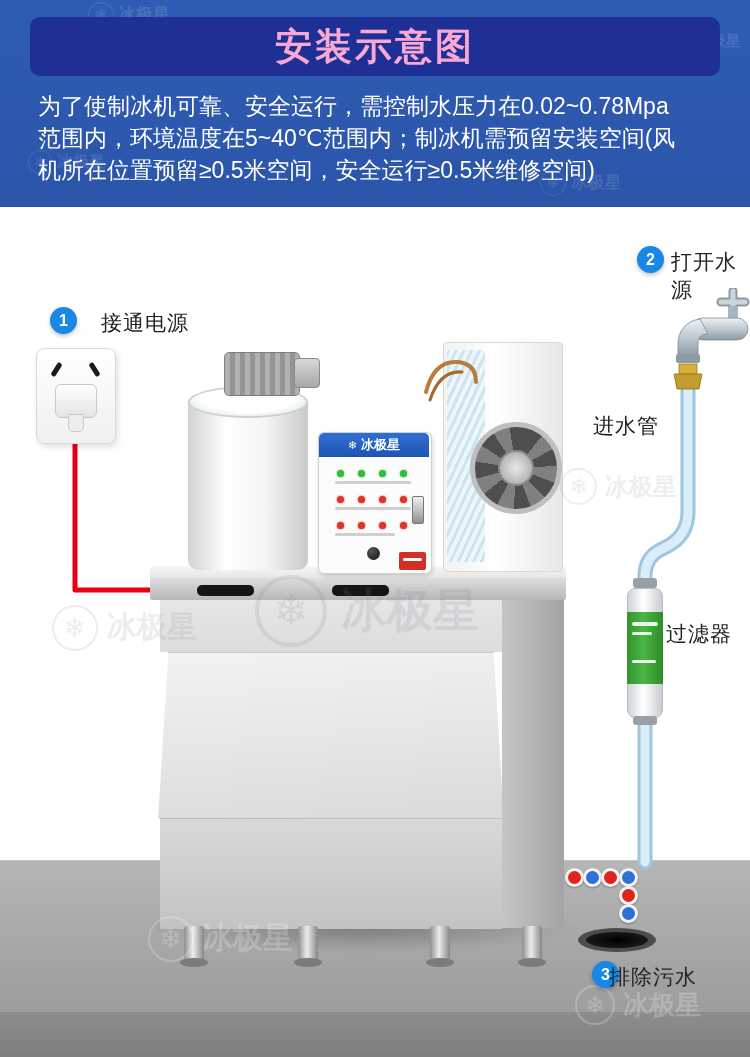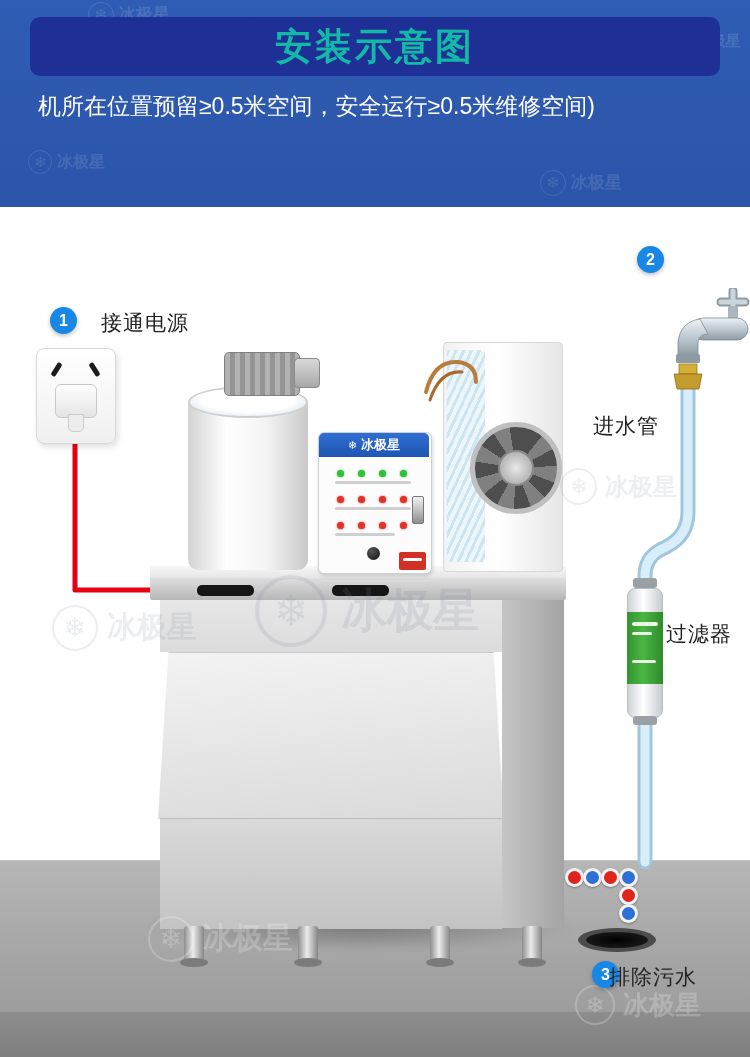--- a/index.html
+++ b/index.html
@@ -4,21 +4,21 @@
 <style>
   html,body{margin:0;padding:0;background:#ffffff;}
   .canvas{position:relative;width:750px;height:1057px;overflow:hidden;background:#ffffff;
           font-family:"Liberation Sans","DejaVu Sans",sans-serif;}
   .abs{position:absolute;}
 
   
   .hero{left:0;top:0;width:750px;height:207px;background:linear-gradient(#2f5cb4,#2b55a9);}
   .title-band{left:30px;top:17px;width:690px;height:59px;background:#1e2f96;border-radius:10px;
               display:flex;align-items:center;justify-content:center;}
-  .title-text{color:#14b8a6;font-size:37px;font-weight:bold;letter-spacing:3px;}
+  .title-text{color:#f9a8d4;font-size:37px;font-weight:bold;letter-spacing:3px;}
   .intro{left:38px;top:90px;width:690px;color:#ffffff;font-size:23px;line-height:32px;}
 
   
   .floor{left:0;top:860px;width:750px;height:197px;
          background:linear-gradient(180deg,#b6b6b6 0%,#a3a3a3 55%,#979797 100%);border-top:1px solid #c6c6c6;}
   .floor-dark{left:0;top:1012px;width:750px;height:45px;background:linear-gradient(#8d8d8d,#7e7e7e);}
   .machine-shadow{left:140px;top:903px;width:440px;height:48px;border-radius:50%;
          background:radial-gradient(ellipse,rgba(0,0,0,.28) 0%,rgba(0,0,0,0) 70%);filter:blur(3px);}
 
   
@@ -90,20 +90,22 @@
       <span class="wm-ring">
           <span>❄</span>
         </span>
       <span>冰极星</span>
     </div>
 
     <div class="abs title-band">
       <span class="title-text">安装示意图</span>
     </div>
     <div class="abs intro">
+      <div>为了使制冰机可靠、安全运行，需控制水压力在0.02~0.78Mpa</div>
+      <div>范围内，环境温度在5~40℃范围内；制冰机需预留安装空间(风</div>
       <div>机所在位置预留≥0.5米空间，安全运行≥0.5米维修空间)</div>
     </div>
   </div>
 
   <div class="abs floor"></div>
   <div class="abs floor-dark"></div>
   <div class="abs machine-shadow"></div>
 
   <svg class="abs" style="left:0;top:0" width="750" height="1057" viewBox="0 0 750 1057">
     <path d="M75,428 L75,590 L162,590" fill="none" stroke="#e60012" stroke-width="5" stroke-linecap="round" stroke-linejoin="round"></path>
@@ -242,20 +244,21 @@
   </div>
 
   <div class="abs badge" style="left:50px;top:307px">
       <span>1</span>
     </div>
   <div class="abs step-label" style="left:101px;top:309px">接通电源</div>
 
   <div class="abs badge" style="left:637px;top:246px">
       <span>2</span>
     </div>
+  <div class="abs step-label" style="left:671px;top:248px">打开水源</div>
 
   <div class="abs badge" style="left:592px;top:961px">
       <span>3</span>
     </div>
   <div class="abs step-label" style="left:609px;top:963px">排除污水</div>
 
   <div class="abs pipe-label" style="left:593px;top:412px">进水管</div>
   <div class="abs pipe-label" style="left:666px;top:620px">过滤器</div>
 
 </div>

